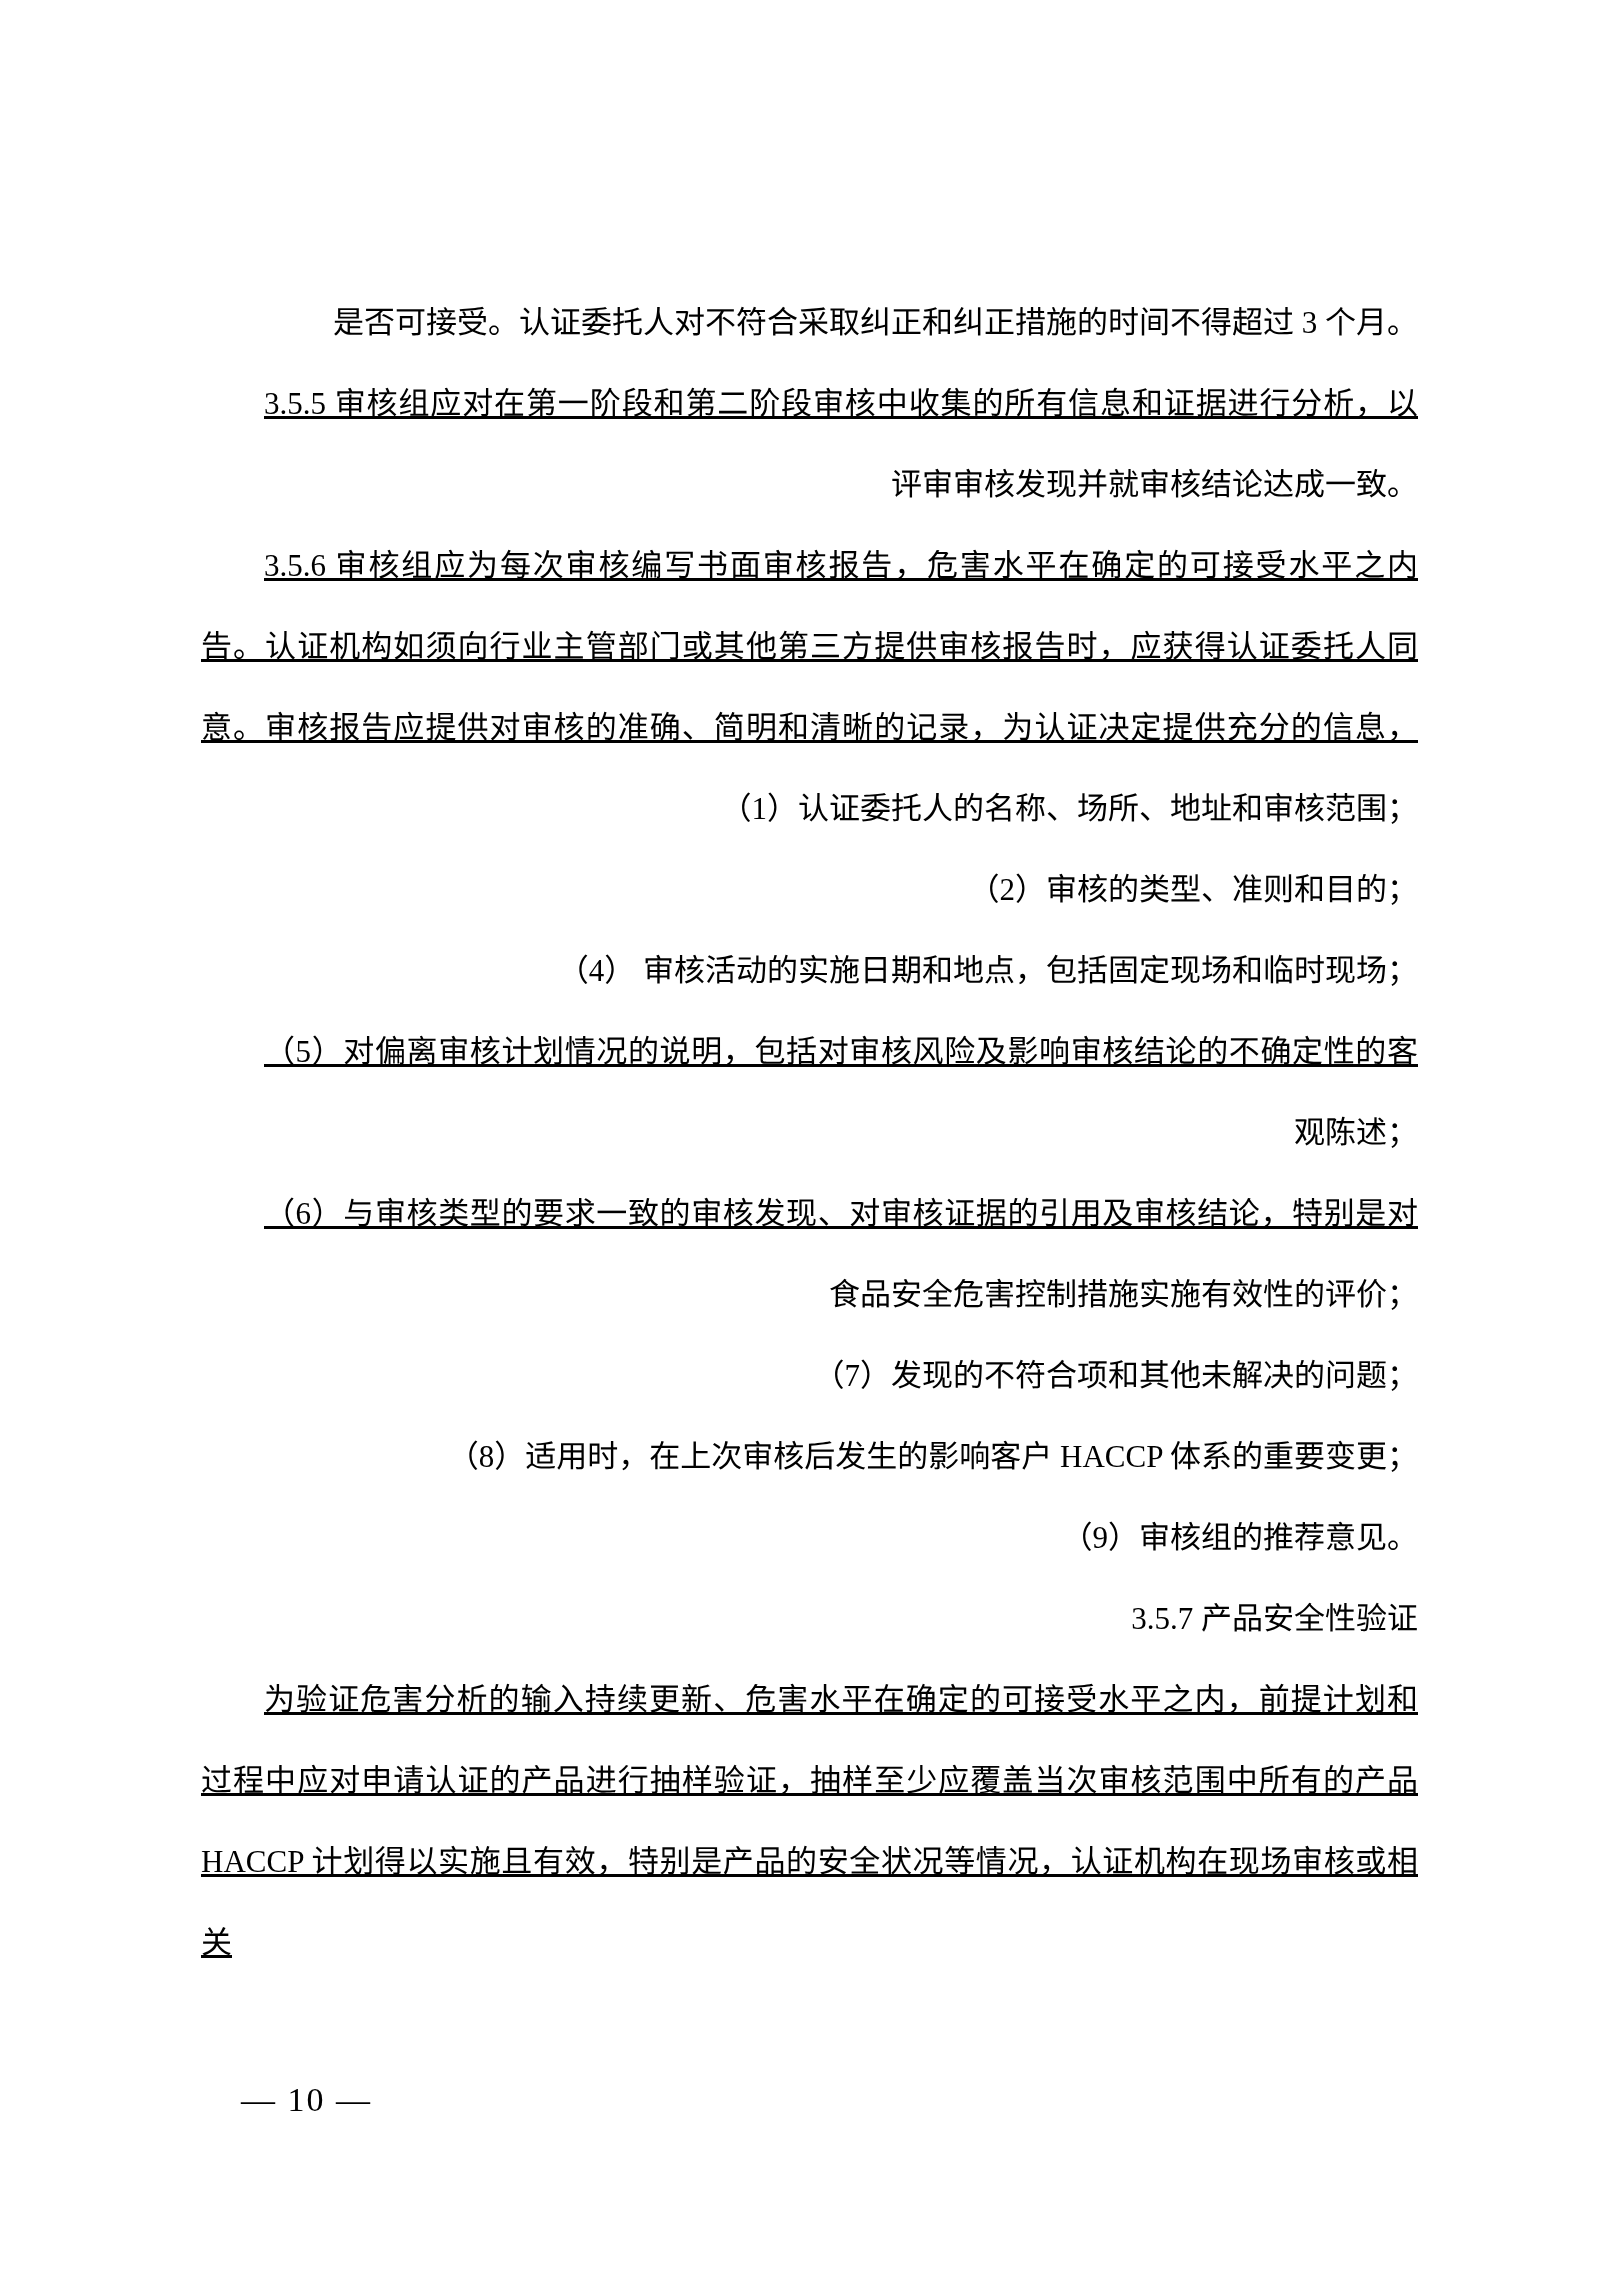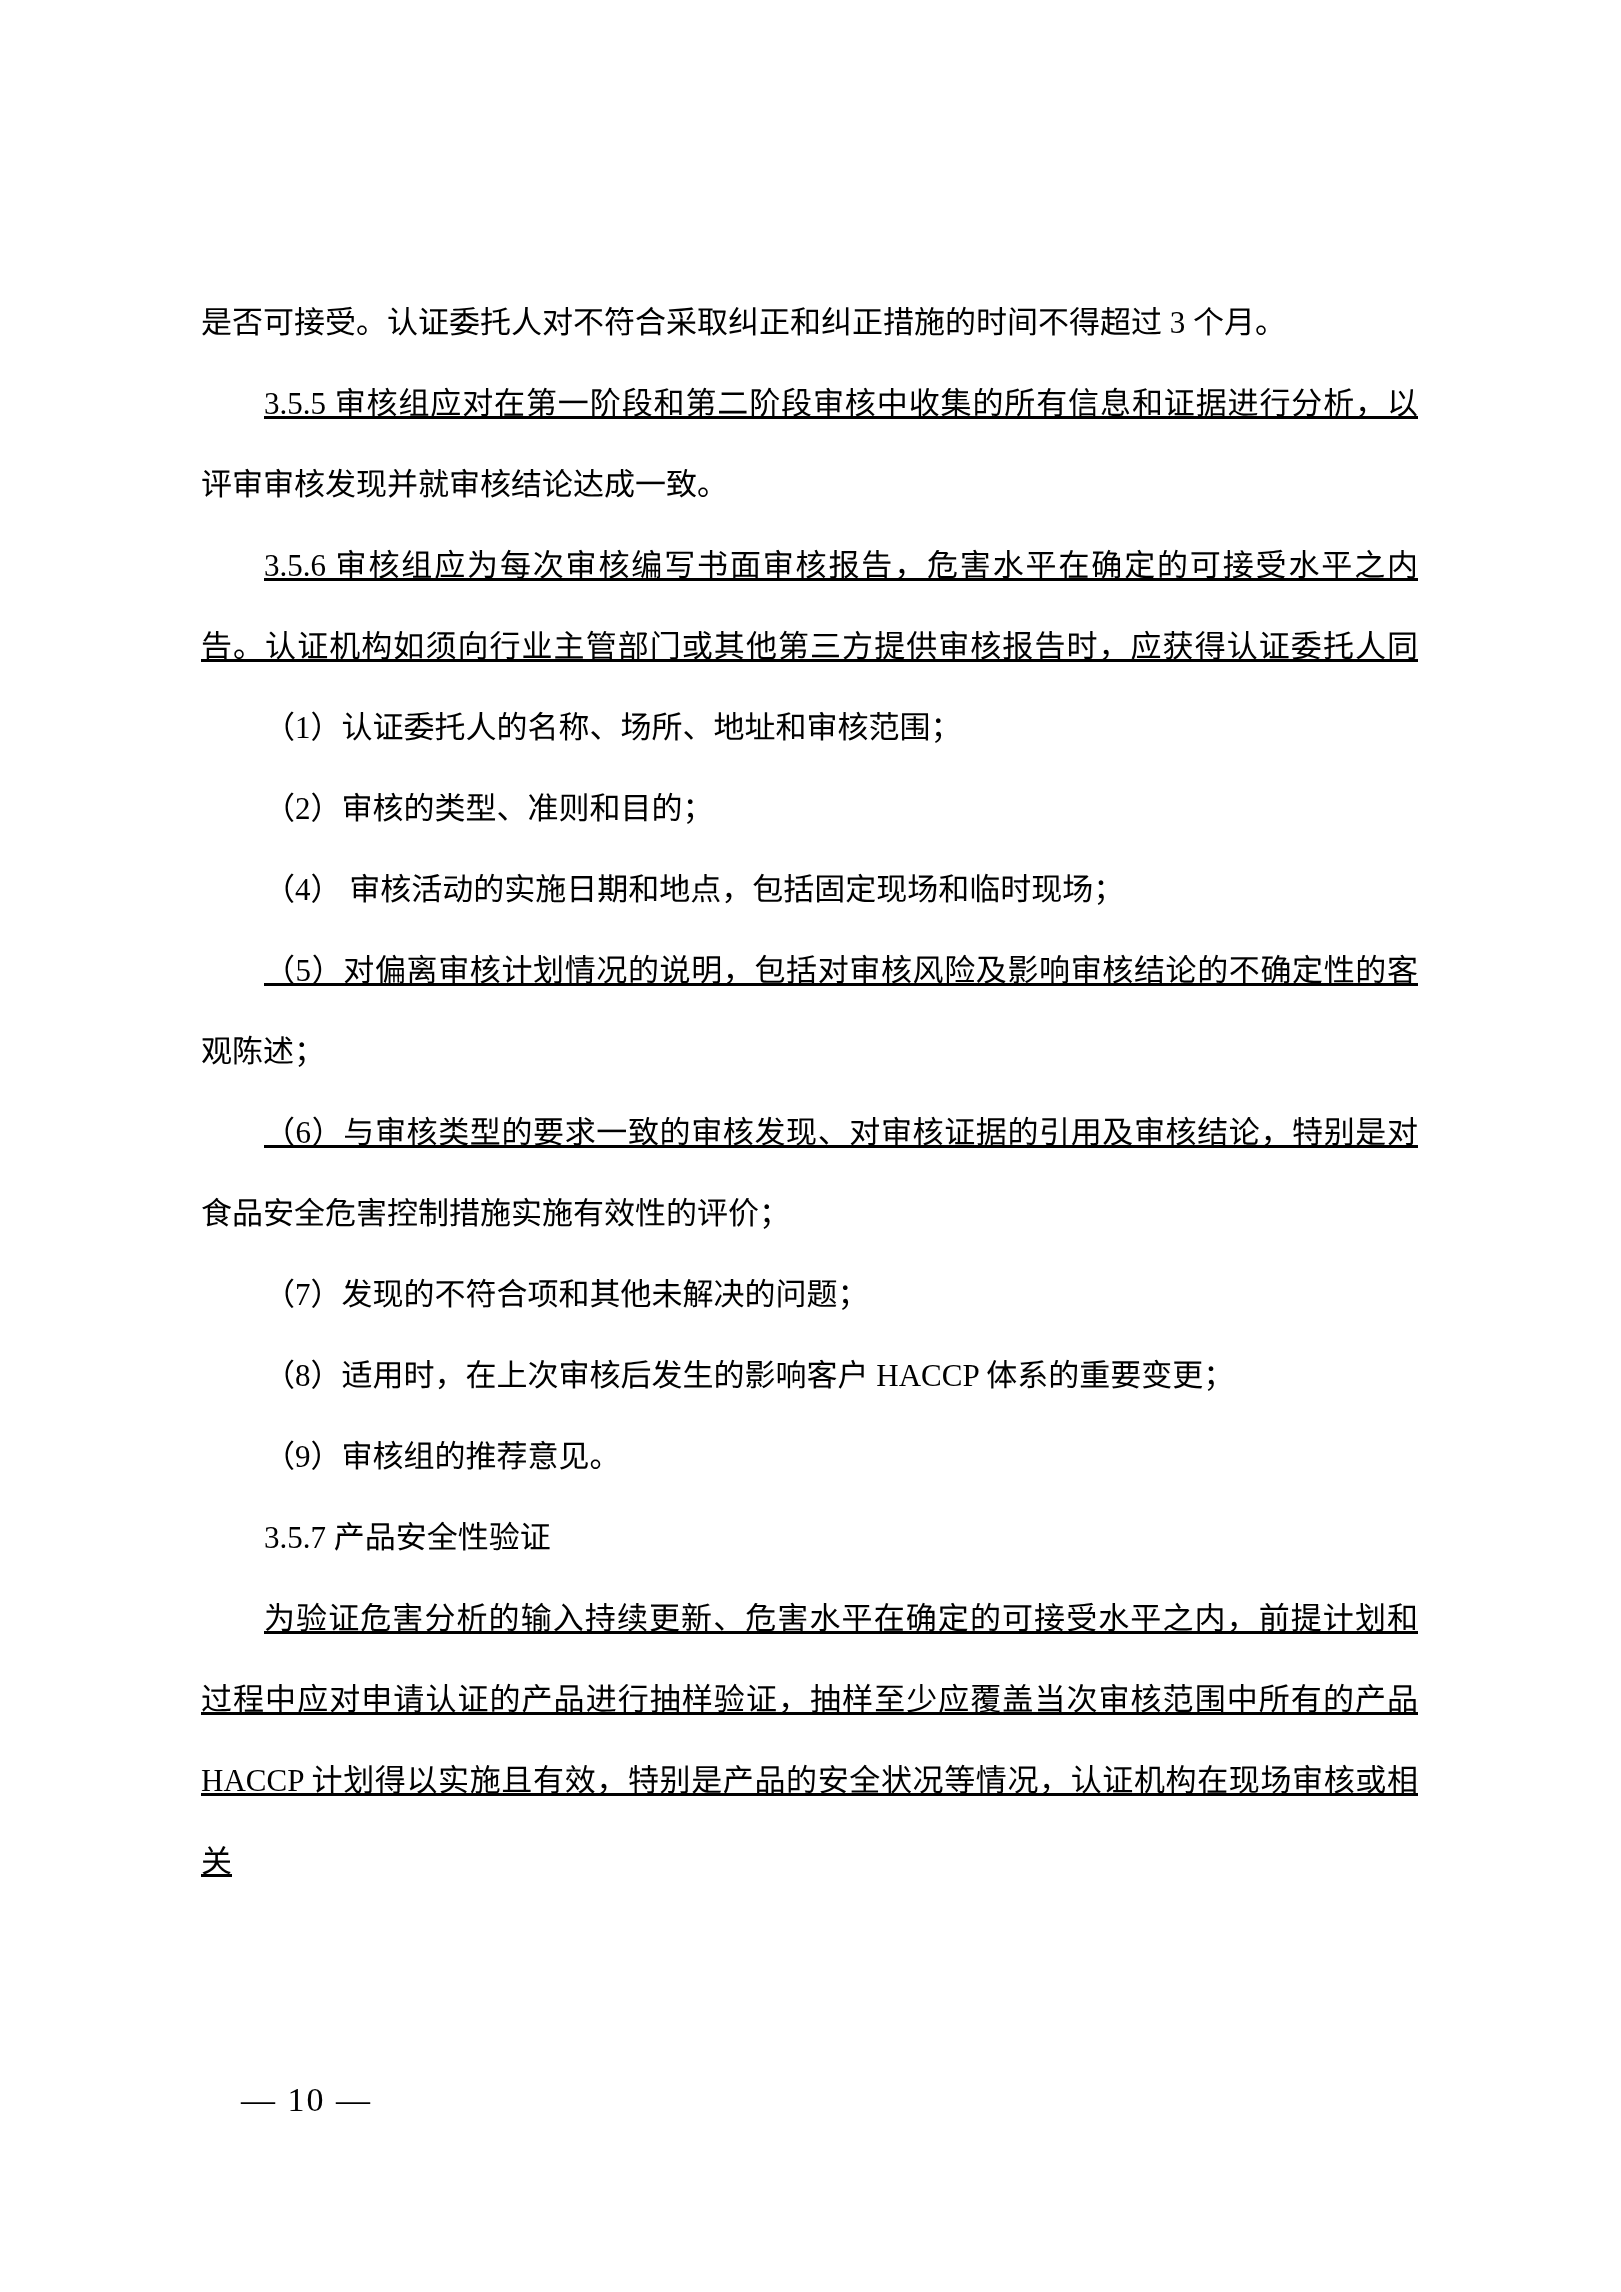--- a/index.html
+++ b/index.html
@@ -17,21 +17,21 @@
       position: absolute;
       left: 201px;
       top: 282px;
       width: 1217px;
     }
     .line {
       height: 81px;
       line-height: 81px;
       font-size: 31px;
       white-space: normal;
-      text-align: left;
+      text-align: right;
     }
     .line.indent { padding-left: 63px; }
     .line.justify {
       text-align: justify;
       text-align-last: justify;
       text-decoration: underline;
     }
     .footer {
       position: absolute;
       left: 241px;
@@ -47,20 +47,21 @@
 </head>
 <body>
 
 <div class="page">
   <div class="content">
     <div class="line">是否可接受。认证委托人对不符合采取纠正和纠正措施的时间不得超过 3 个月。</div>
     <div class="line indent justify">3.5.5 审核组应对在第一阶段和第二阶段审核中收集的所有信息和证据进行分析，以</div>
     <div class="line">评审审核发现并就审核结论达成一致。</div>
     <div class="line indent justify">3.5.6 审核组应为每次审核编写书面审核报告，危害水平在确定的可接受水平之内</div>
     <div class="line justify">告。认证机构如须向行业主管部门或其他第三方提供审核报告时，应获得认证委托人同</div>
+    <div class="line justify">意。审核报告应提供对审核的准确、简明和清晰的记录，为认证决定提供充分的信息，</div>
     <div class="line indent">（1）认证委托人的名称、场所、地址和审核范围；</div>
     <div class="line indent">（2）审核的类型、准则和目的；</div>
     <div class="line indent">（4） 审核活动的实施日期和地点，包括固定现场和临时现场；</div>
     <div class="line indent justify">（5）对偏离审核计划情况的说明，包括对审核风险及影响审核结论的不确定性的客</div>
     <div class="line">观陈述；</div>
     <div class="line indent justify">（6）与审核类型的要求一致的审核发现、对审核证据的引用及审核结论，特别是对</div>
     <div class="line">食品安全危害控制措施实施有效性的评价；</div>
     <div class="line indent">（7）发现的不符合项和其他未解决的问题；</div>
     <div class="line indent">（8）适用时，在上次审核后发生的影响客户 HACCP 体系的重要变更；</div>
     <div class="line indent">（9）审核组的推荐意见。</div>

